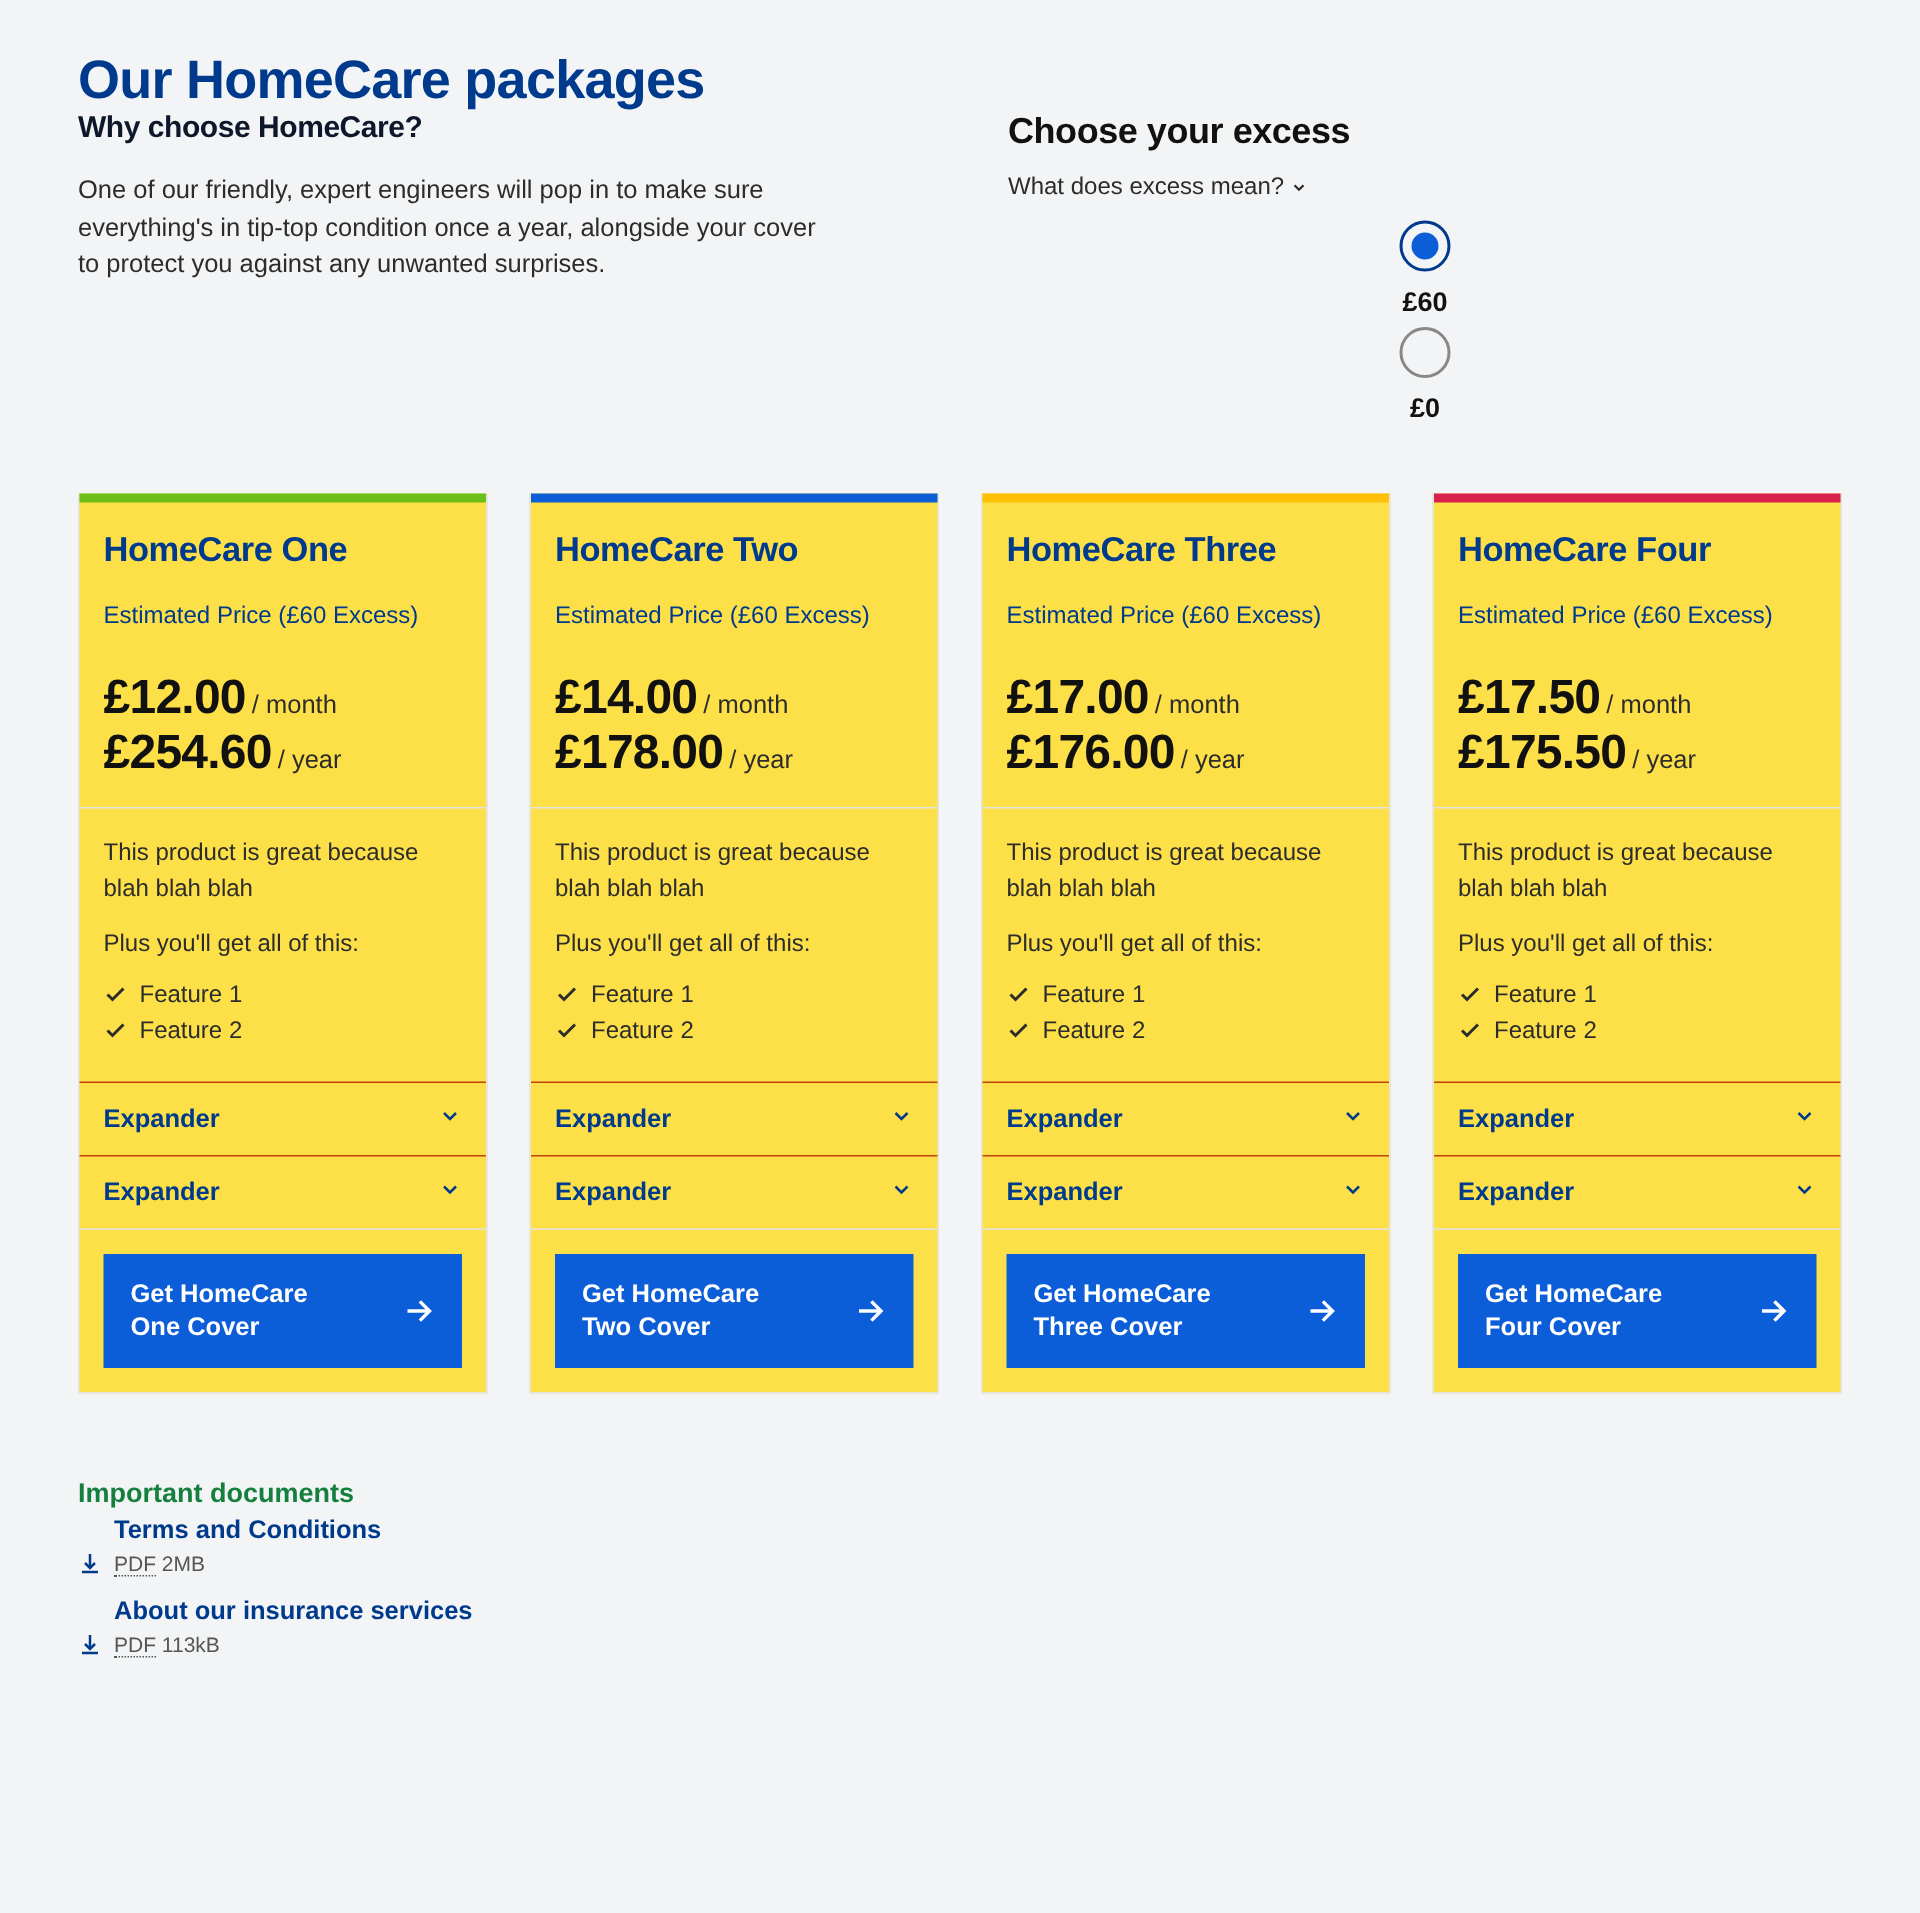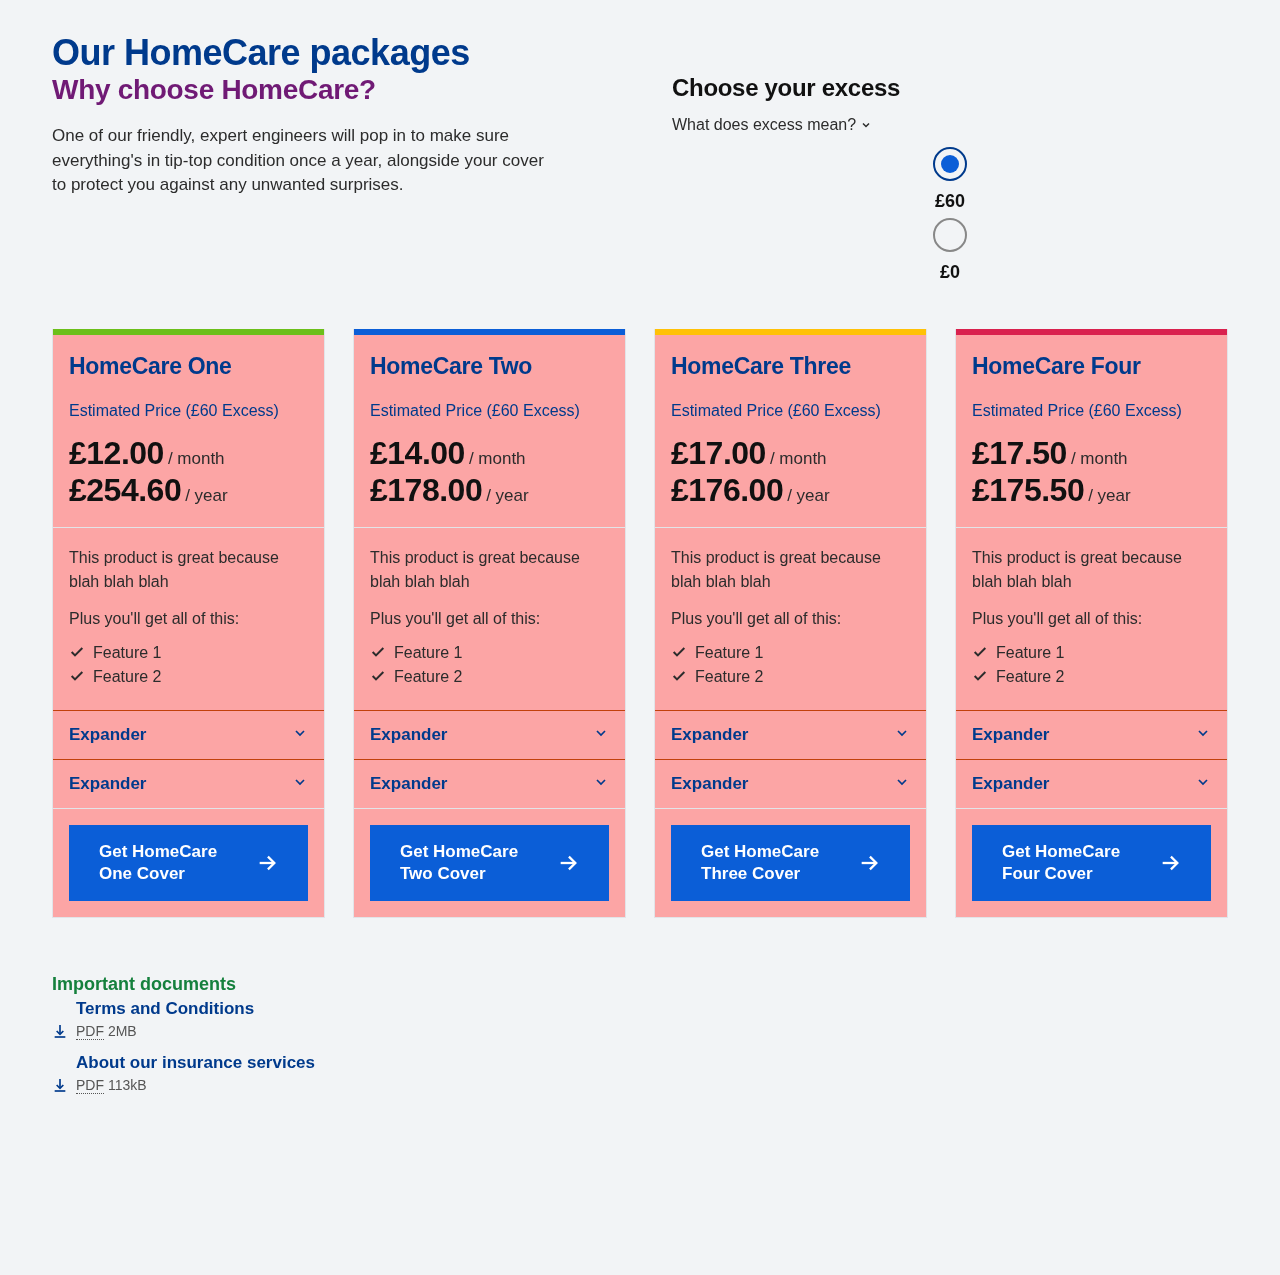--- a/index.html
+++ b/index.html
@@ -12,22 +12,22 @@
   .container { padding: 32px 52px 60px; }
   h1.page-title {
     color: #003a8c;
     font-size: 36px;
     font-weight: 700;
     letter-spacing: -0.5px;
   }
   .top-row { display: flex; gap: 120px; margin-bottom: 40px; }
   .why-col { flex: 0 0 500px; }
   .why-col h2 {
-    color: #701a75;
-    font-size: 28px;
+    color: #0f172a;
+    font-size: 20px;
     font-weight: 700;
     margin-bottom: 18px;
     letter-spacing: -0.3px;
   }
   .why-col p {
     color: #2c2c2c;
     font-size: 17px;
     line-height: 1.45;
   }
   .excess-col { flex: 1; }
@@ -66,21 +66,21 @@
   .radio-outer.unselected { border-color: #888; }
   .radio-inner {
     width: 18px; height: 18px;
     background: #0b5ed7;
     border-radius: 50%;
   }
   .radio-label { font-size: 18px; font-weight: 600; color: #111; }
   .cards { display: flex; gap: 28px; }
   .card {
     flex: 1;
-    background: #fca5a5;
+    background: #fde047;
     border: 1px solid #e2e4e8;
     display: flex;
     flex-direction: column;
     border-top: none;
   }
   .card-accent { height: 6px; }
   .accent-green { background: #6cbf1a; }
   .accent-blue { background: #0b5ed7; }
   .accent-yellow { background: #ffc107; }
   .accent-red { background: #d9214e; }
@@ -90,21 +90,21 @@
     font-size: 23px;
     font-weight: 700;
     margin-bottom: 20px;
     letter-spacing: -0.3px;
   }
   .est-label {
     color: #003a8c;
     font-size: 16px;
     font-weight: 500;
     line-height: 1.4;
-    margin-bottom: 13px;
+    margin-bottom: 24px;
   }
   .price-line {
     display: flex;
     align-items: baseline;
     gap: 4px;
   }
   .price-big {
     font-size: 32px;
     font-weight: 700;
     color: #111;
@@ -139,21 +139,21 @@
     color: #003a8c;
     font-size: 17px;
     font-weight: 600;
   }
   .cta-wrap { padding: 16px; border-top: 1px solid #e2e4e8; }
   .cta-btn {
     background: #0b5ed7;
     color: #fff;
     border: none;
     width: 100%;
-    padding: 16px 30px;
+    padding: 16px 18px;
     font-size: 17px;
     font-weight: 600;
     text-align: left;
     display: flex;
     justify-content: space-between;
     align-items: center;
     cursor: pointer;
     line-height: 1.3;
   }
   .cta-text { max-width: 140px; }

